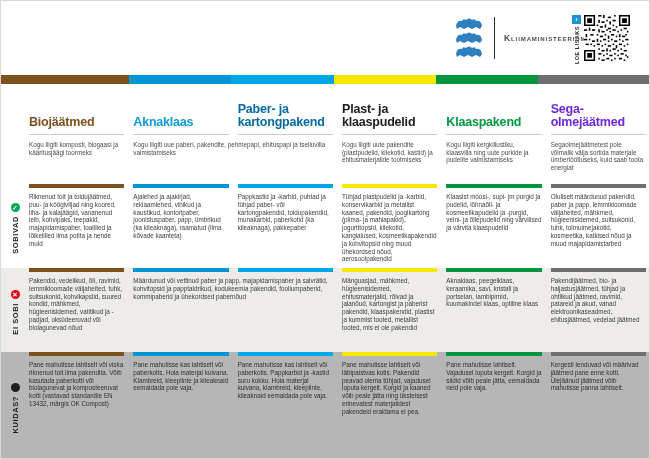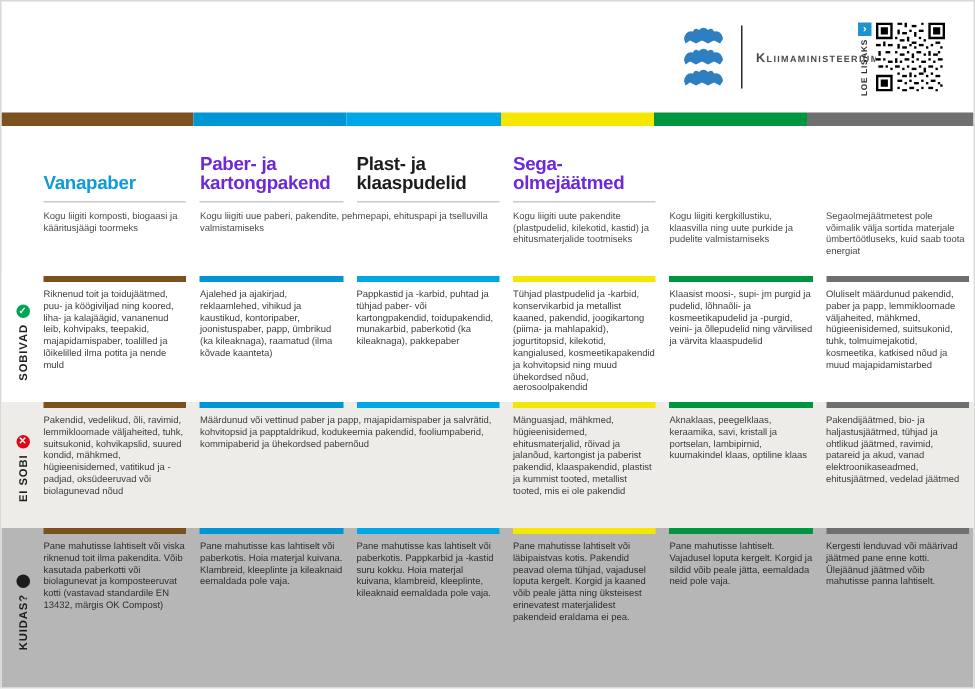--- a/index.html
+++ b/index.html
@@ -14,21 +14,21 @@
   .qr-wrap{position:absolute;left:571px;top:14px;display:flex;gap:3px;}
   .qr-side{display:flex;flex-direction:column;align-items:center;gap:2px;}
   .qr-chip{width:9px;height:9px;background:#1e93d0;color:#fff;font-size:7px;line-height:9px;text-align:center;font-weight:700;}
   .qr-label{writing-mode:vertical-rl;transform:rotate(180deg);font-size:5.5px;letter-spacing:0.5px;color:#2b2b2b;font-weight:700;}
   .qr{width:46px;height:46px;background:#fff;}
   
   .topbar{height:9px;display:flex;}
   
   .c1{background:#7b521e;} .c2{background:#0095d5;} .c3{background:#00a7e7;}
   .c4{background:#f6e700;} .c5{background:#009640;} .c6{background:#6f6f6f;}
-  .t1{color:#7b521e;} .t2{color:#0f9bd7;} .t3{color:#6d28d9;}
+  .t1{color:#7b521e;} .t2{color:#0f9bd7;} .t3{color:#0369a1;}
   .t4{color:#1d1d1b;} .t5{color:#009640;} .t6{color:#6d28d9;}
   
   .grid6{display:grid;grid-template-columns:repeat(6,1fr);column-gap:9px;padding-left:28px;padding-right:3px;}
   .span2{grid-column:2 / span 2;}
   
   .thead{height:100px;padding-top:12px;}
   .colhead{border-bottom:1px solid #cbcbcb;padding-bottom:5px;display:flex;align-items:flex-end;min-height:33px;}
   .colhead span{font-size:12.5px;line-height:13px;font-weight:800;letter-spacing:-0.2px;}
   .descs{margin-top:6px;}
   .desc{font-size:6.3px;line-height:7.6px;color:#4a4a4a;}
@@ -170,27 +170,33 @@
   <div class="c2" style="width:102px"></div>
   <div class="c3" style="width:103px"></div>
   <div class="c4" style="width:102px"></div>
   <div class="c5" style="width:102px"></div>
   <div class="c6" style="flex:1"></div>
 </div>
 
 <div class="band thead">
   <div class="grid6">
     <div class="colhead">
-        <span class="t2">Vanapaber</span>
+        <span class="t1">Biojäätmed</span>
+      </div>
+    <div class="colhead">
+        <span class="t2">Aknaklaas</span>
       </div>
     <div class="colhead">
         <span class="t3">Paber- ja kartongpakend</span>
       </div>
     <div class="colhead">
         <span class="t4">Plast- ja klaaspudelid</span>
+      </div>
+    <div class="colhead">
+        <span class="t5">Klaaspakend</span>
       </div>
     <div class="colhead">
         <span class="t6">Sega-olmejäätmed</span>
       </div>
   </div>
   <div class="grid6 descs">
     <div class="desc">Kogu liigiti komposti, biogaasi ja kääritusjäägi toormeks</div>
     <div class="desc span2">Kogu liigiti uue paberi, pakendite, pehmepapi, ehituspapi ja tselluvilla valmistamiseks</div>
     <div class="desc">Kogu liigiti uute pakendite (plastpudelid, kilekotid, kastid) ja ehitusmaterjalide tootmiseks</div>
     <div class="desc">Kogu liigiti kergkillustiku, klaasvilla ning uute purkide ja pudelite valmistamiseks</div>

